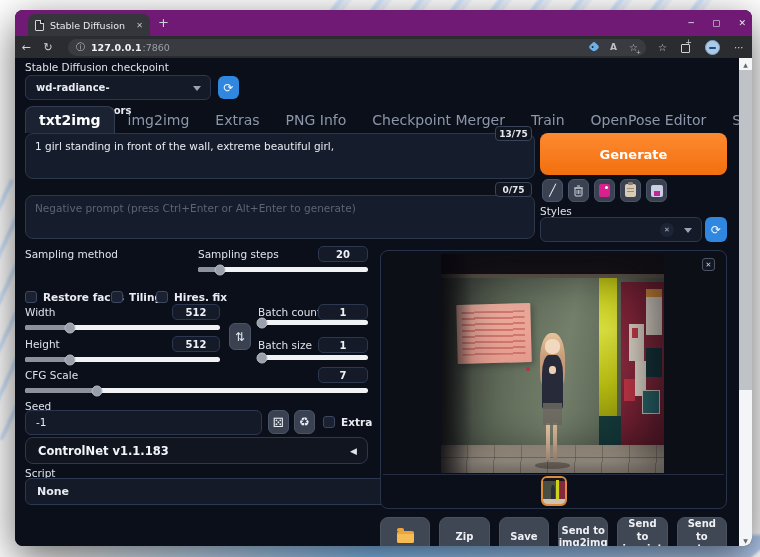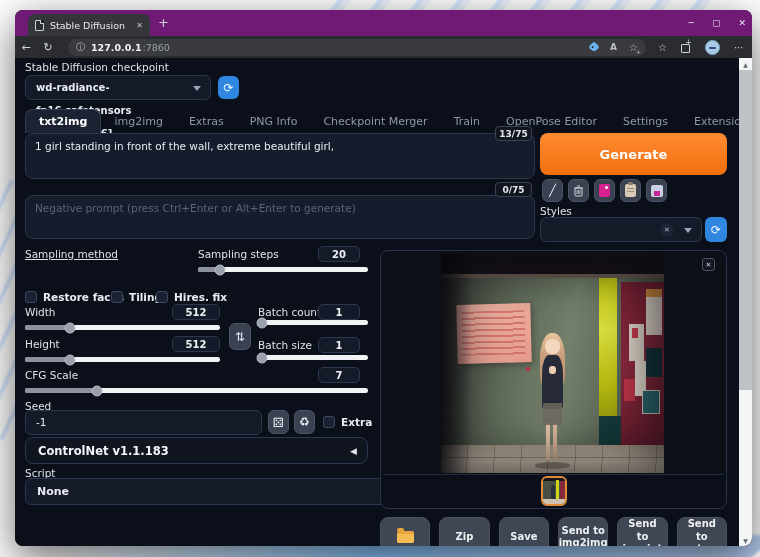--- a/index.html
+++ b/index.html
@@ -55,32 +55,32 @@
   .avatar { width:15px; height:15px; border-radius:50%; background:#aacbe8; border:1px solid #7fa8cc; position:relative; }
   .avatar::after { content:""; position:absolute; left:3px; top:6px; width:7px; height:2px; border-radius:1px; background:#2a4a7a; }
   .dots { color:#cfd3da; font-size:10px; letter-spacing:1px; }
 
   
   .content { position:relative; height:488px; background:#0b0f19; overflow:hidden; }
   .lbl { position:absolute; font-size:10.5px; color:#dde2ea; }
   .inputbox { position:absolute; background:#141a27; border:1px solid #2c3750; border-radius:6px; color:#e8ebf2; }
   .caret { position:absolute; right:9px; top:50%; margin-top:-2px; width:0; height:0; border-left:4px solid transparent; border-right:4px solid transparent; border-top:5px solid #9aa3b5; }
   .bluebtn { position:absolute; background:#2f87e0; border-radius:6px; color:#eaf4ff; display:flex; align-items:center; justify-content:center; font-size:12px; }
-  .valbox { position:absolute; width:42px; height:16px; background:#141a27; border:1px solid #2c3750; border-radius:5px;
+  .valbox { position:absolute; width:50px; height:16px; background:#141a27; border:1px solid #2c3750; border-radius:5px;
     color:#eef1f6; font-size:10px; font-weight:bold; display:flex; align-items:center; justify-content:center; }
   .slider { position:absolute; height:5px; border-radius:3px; background:#f1f2f4; }
   .slider .fill { position:absolute; left:0; top:0; bottom:0; background:#8b919d; border-radius:3px; }
   .slider .thumb { position:absolute; top:50%; width:11px; height:11px; border-radius:50%; background:#9aa0ab; border:1px solid #b9bec8; transform:translate(-50%,-50%); }
   .cb { width:12px; height:12px; background:#1a2231; border:1px solid #3d4761; border-radius:3px; flex:0 0 auto; }
   .cbrow { position:absolute; display:flex; align-items:center; gap:6px; color:#e9ecf2; font-size:10.5px; font-weight:bold; }
   .graybtn { position:absolute; background:#3a4252; border:1px solid #4a5468; border-radius:6px; display:flex; align-items:center; justify-content:center; color:#e6eaf1; }
 
   
   .tabsrow { position:absolute; left:10px; top:50px; height:25px; display:flex; align-items:flex-end; }
-  .gtab { padding:5px 13px; font-size:11px; color:#8d97ab; white-space:nowrap; }
+  .gtab { padding:5px 13px; font-size:14px; color:#8d97ab; white-space:nowrap; }
   .gtab.active { background:#1b2231; border:1px solid #333d52; border-bottom:none; border-radius:8px 8px 0 0; color:#ffffff; font-weight:bold; }
 
   
   .promptbox { position:absolute; left:10px; width:510px; background:#151c2b; border:1px solid #2c3849; border-radius:8px; }
   .promptbox textarea { width:100%; height:100%; background:transparent; border:none; resize:none; outline:none;
     color:#e8ebf2; font-size:10.5px; font-family:"DejaVu Sans","Liberation Sans",sans-serif; padding:6px 9px; }
   .promptbox textarea::placeholder { color:#5b6475; }
   .counter { position:absolute; width:37px; height:15px; background:#11151f; border:1px solid #3a4357; border-radius:4px;
     color:#e3e7ee; font-size:9px; font-weight:bold; display:flex; align-items:center; justify-content:center; }
 
@@ -271,21 +271,21 @@
 
       <div class="lbl" style="left:525px; top:147px;">Styles</div>
       <div class="inputbox" style="left:525px; top:159px; width:162px; height:25px;">
         <span style="position:absolute; right:27px; top:5px; width:14px; height:14px; border-radius:50%; background:#1d2535; color:#aeb6c6; font-size:7px; display:flex; align-items:center; justify-content:center;">✕</span>
         <span class="caret"></span>
       </div>
       <div class="bluebtn" style="left:690px; top:159px; width:22px; height:25px;">
         <span>⟳</span>
       </div>
 
-      <div class="lbl" style="left:10px; top:190px;text-decoration:underline;">Sampling method</div>
+      <div class="lbl" style="left:10px; top:190px;">Sampling method</div>
       <div class="lbl" style="left:183px; top:190px;">Sampling steps</div>
       <div class="valbox" style="left:303px; top:188px;">20</div>
       <div class="slider" style="left:183px; top:209px; width:170px;">
         <div class="fill" style="width:13%;"></div>
           <div class="thumb" style="left:13%;"></div>
       </div>
 
       <div class="cbrow" style="left:10px; top:233px;">
         <span class="cb"></span>
         <span>Restore faces</span>

